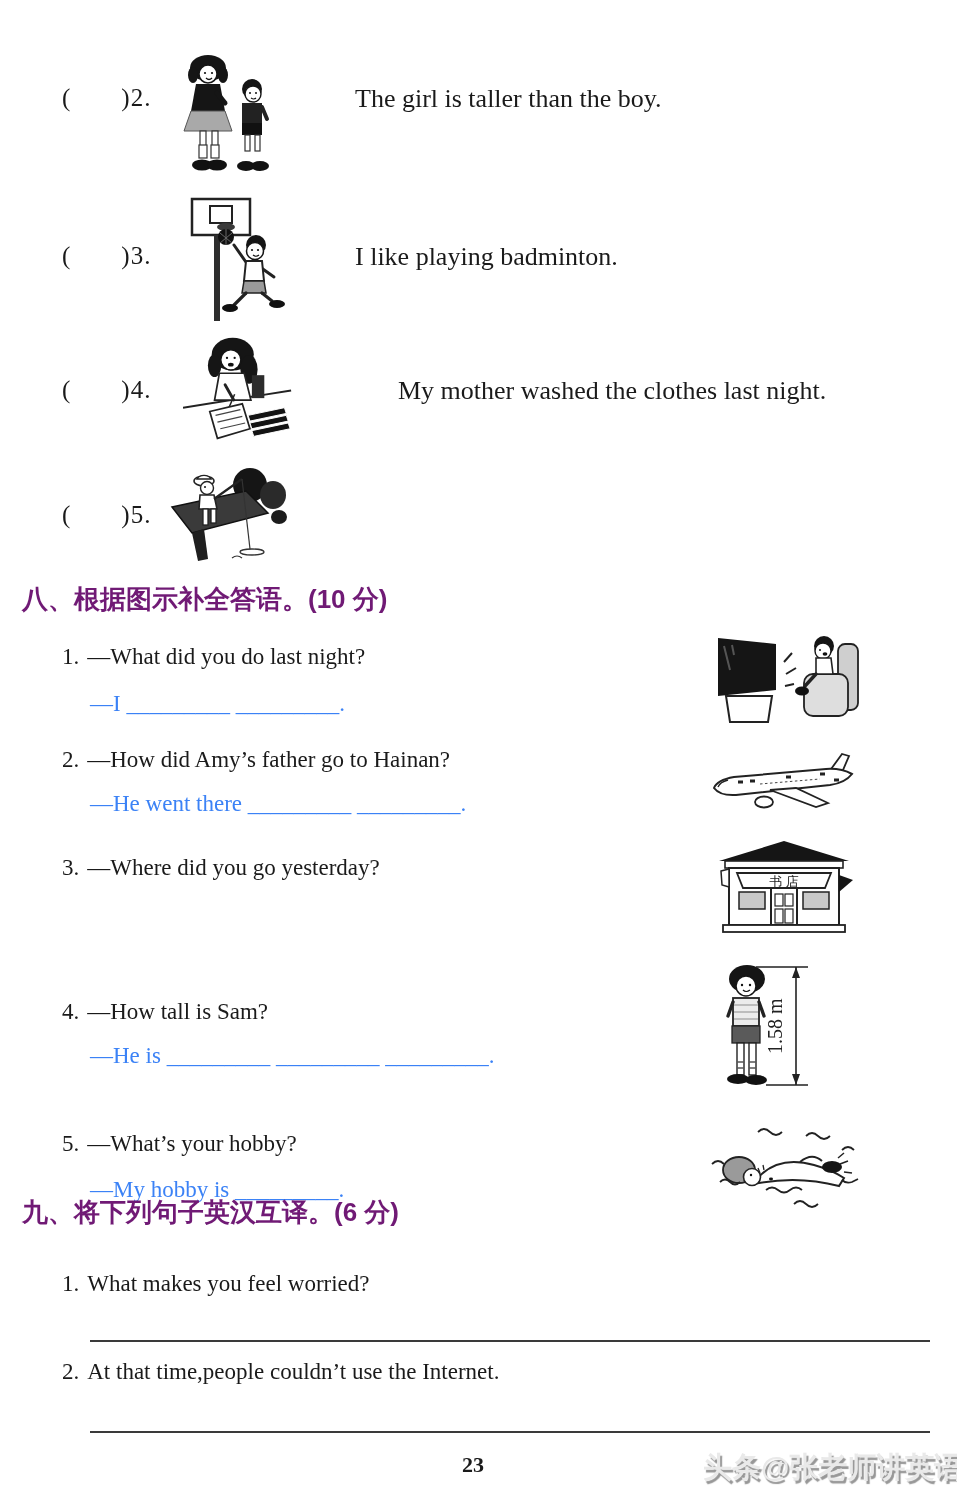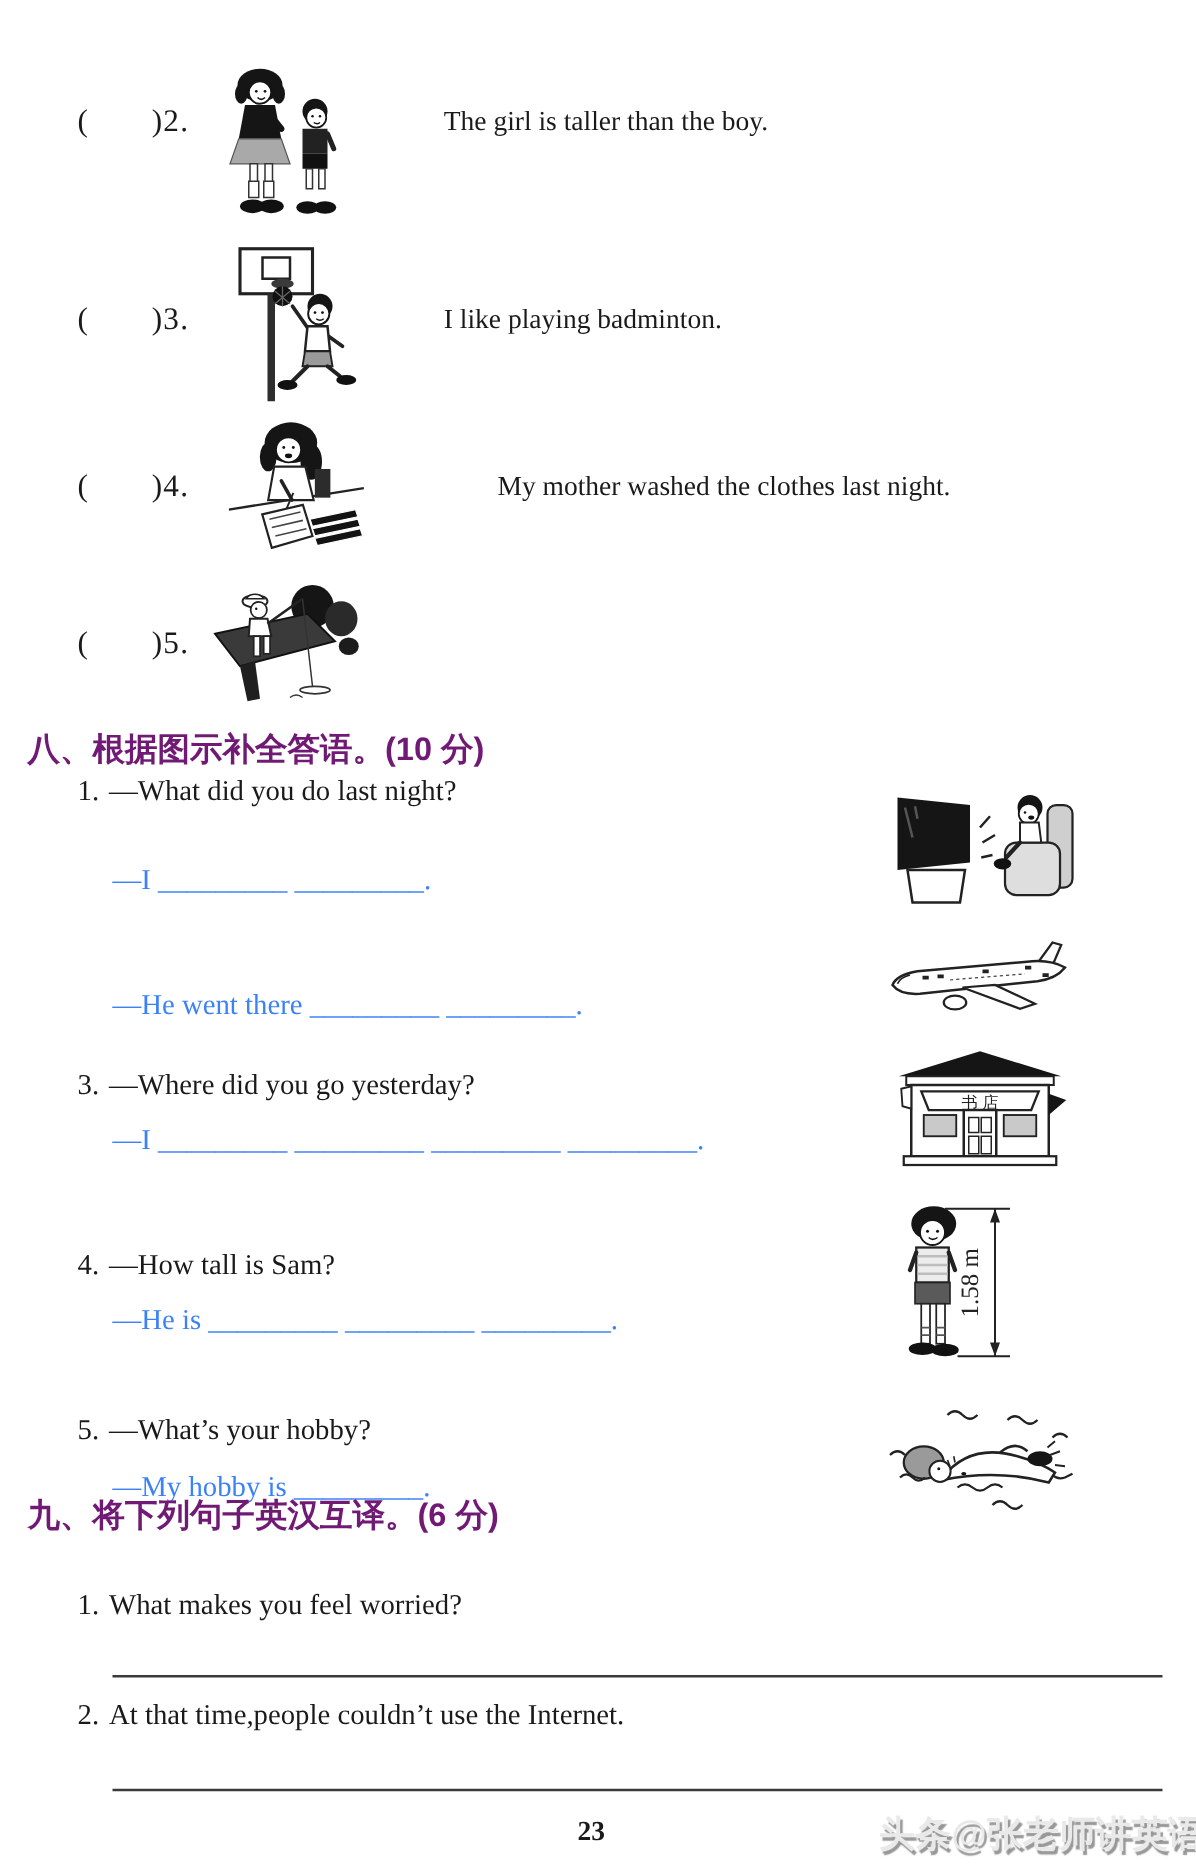--- a/index.html
+++ b/index.html
@@ -3,21 +3,21 @@
 <meta charset="utf-8">
 <style>
   html,body{margin:0;padding:0;background:#ffffff;}
   .sheet{
     position:relative; width:957px; height:1500px; background:#ffffff;
     font-family:"Liberation Serif", serif; color:#1a1a1a; overflow:hidden;
   }
   .abs{position:absolute;}
   .li-bracket{font-size:25px; letter-spacing:1px; white-space:nowrap;}
   .bgap{display:inline-block; width:50px;}
-  .li-text{font-size:22px; white-space:nowrap;}
+  .li-text{font-size:26px; white-space:nowrap;}
   .cn-heading{
     font-family:"Liberation Sans", sans-serif; font-weight:bold;
     font-size:26px; white-space:nowrap; color:#701a75;
   }
   .q-line{font-size:23px; white-space:nowrap;}
   .qnum{display:inline-block; margin-right:8px;}
   .ans-line{font-size:23px; white-space:nowrap; color:#3b82f6;}
   .hline{border-top:2px solid #3a3a3a; height:0; width:840px;}
   .page-num{font-size:22px; font-weight:bold;}
   .watermark{
@@ -133,55 +133,55 @@
       <rect x="41" y="48" width="5" height="14" fill="#fff" stroke="#222" stroke-width="1.3"></rect>
       <path d="M44,38 L72,18" stroke="#222" stroke-width="2.2"></path>
       <path d="M72,18 L80,88" stroke="#333" stroke-width="1.2" fill="none"></path>
       <ellipse cx="82" cy="91" rx="12" ry="3" fill="none" stroke="#333" stroke-width="1.4"></ellipse>
       <path d="M62,97 q5,-4 10,0" stroke="#333" stroke-width="1.2" fill="none"></path>
     </svg>
   </div>
 
   <div class="abs cn-heading" style="left:22px; top:582px;">八、根据图示补全答语。(10 分)</div>
 
-  <div class="abs q-line" style="left:62px; top:620px;"><span class="qnum">1.</span><span>—What did you do last night?</span></div>
+  <div class="abs q-line" style="left:62px; top:644px;"><span class="qnum">1.</span><span>—What did you do last night?</span></div>
   <div class="abs ans-line" style="left:90px; top:691px;">—I _________ _________.</div>
   <div class="abs illus" style="left:712px; top:632px; width:150px; height:92px;">
     <svg viewBox="0 0 150 92">
       <path d="M6,6 L64,12 L64,58 L6,64 z" fill="#151515"></path>
       <path d="M12,14 l6,24 M20,13 l2,10" stroke="#555" stroke-width="2"></path>
       <path d="M14,64 h46 l-4,26 h-38 z" fill="#fff" stroke="#222" stroke-width="2"></path>
       <path d="M72,30 l8,-9 M74,42 l10,-6 M73,54 l9,-2" stroke="#222" stroke-width="2"></path>
       <rect x="126" y="12" width="20" height="66" rx="7" fill="#cfcfcf" stroke="#222" stroke-width="1.8"></rect>
       <rect x="92" y="42" width="44" height="42" rx="9" fill="#dedede" stroke="#222" stroke-width="1.8"></rect>
       <circle cx="112" cy="14" r="10" fill="#151515"></circle>
       <circle cx="111" cy="19" r="8" fill="#fff" stroke="#151515" stroke-width="1.4"></circle>
       <circle cx="108" cy="18" r="1" fill="#111"></circle>
       <ellipse cx="113" cy="22" rx="2.4" ry="1.7" fill="#111"></ellipse>
       <path d="M104,26 h15 l2,16 h-17 z" fill="#fff" stroke="#222" stroke-width="1.6"></path>
       <path d="M104,42 L93,54" stroke="#222" stroke-width="3.4" stroke-linecap="round"></path>
       <ellipse cx="90" cy="59" rx="7" ry="4.5" fill="#111"></ellipse>
     </svg>
   </div>
 
+  <div class="abs q-line" style="left:62px; top:747px;"><span class="qnum">2.</span><span>—How did Amy’s father go to Hainan?</span></div>
   <div class="abs ans-line" style="left:90px; top:791px;">—He went there _________ _________.</div>
   <div class="abs illus" style="left:708px; top:750px; width:152px; height:62px;">
     <svg viewBox="0 0 152 62">
       <path d="M118,26 L134,4 L141,6 L132,27 z" fill="#fff" stroke="#222" stroke-width="1.8"></path>
       <path d="M6,38 q3,-8 20,-11 l92,-8 q15,-1 26,5 q-7,9 -22,11 l-94,10 q-16,1 -22,-7 z" fill="#fff" stroke="#222" stroke-width="2"></path>
       <path d="M62,40 L108,57 L120,53 L88,38 z" fill="#fff" stroke="#222" stroke-width="1.8"></path>
       <ellipse cx="56" cy="52" rx="9" ry="5.5" fill="#fff" stroke="#222" stroke-width="1.8"></ellipse>
       <path d="M10,37 q2,-5 10,-7" stroke="#222" stroke-width="1.4" fill="none"></path>
       <path d="M30,32 h5 M42,31 h5 M78,27 h5 M112,24 h5 M126,30 h5" stroke="#222" stroke-width="3"></path>
       <path d="M52,34 l60,-5" stroke="#444" stroke-width="1" stroke-dasharray="2.5,2.5"></path>
     </svg>
   </div>
 
   <div class="abs q-line" style="left:62px; top:855px;"><span class="qnum">3.</span><span>—Where did you go yesterday?</span></div>
-  <div class="abs ans-line" style="left:90px; top:899px;">—I _________ _________ _________ _________.</div>
   <div class="abs illus" style="left:713px; top:838px; width:142px; height:97px;">
     <svg viewBox="0 0 142 95">
       <path d="M6,22 L71,2 L136,22 z" fill="#151515"></path>
       <rect x="12" y="22" width="118" height="7" fill="#fff" stroke="#222" stroke-width="1.6"></rect>
       <rect x="16" y="29" width="110" height="57" fill="#fff" stroke="#222" stroke-width="2"></rect>
       <path d="M8,32 l8,-2 v18 l-7,-2 z" fill="#fff" stroke="#222" stroke-width="1.5"></path>
       <path d="M126,36 l14,5 l-14,12 z" fill="#151515"></path>
       <path d="M24,34 h94 l-6,15 h-82 z" fill="#fff" stroke="#222" stroke-width="1.8"></path>
       <text x="71" y="47" font-size="13" text-anchor="middle" fill="#222" font-family="Liberation Sans, sans-serif">书 店</text>
       <rect x="26" y="53" width="26" height="17" fill="#c9c9c9" stroke="#222" stroke-width="1.5"></rect>

